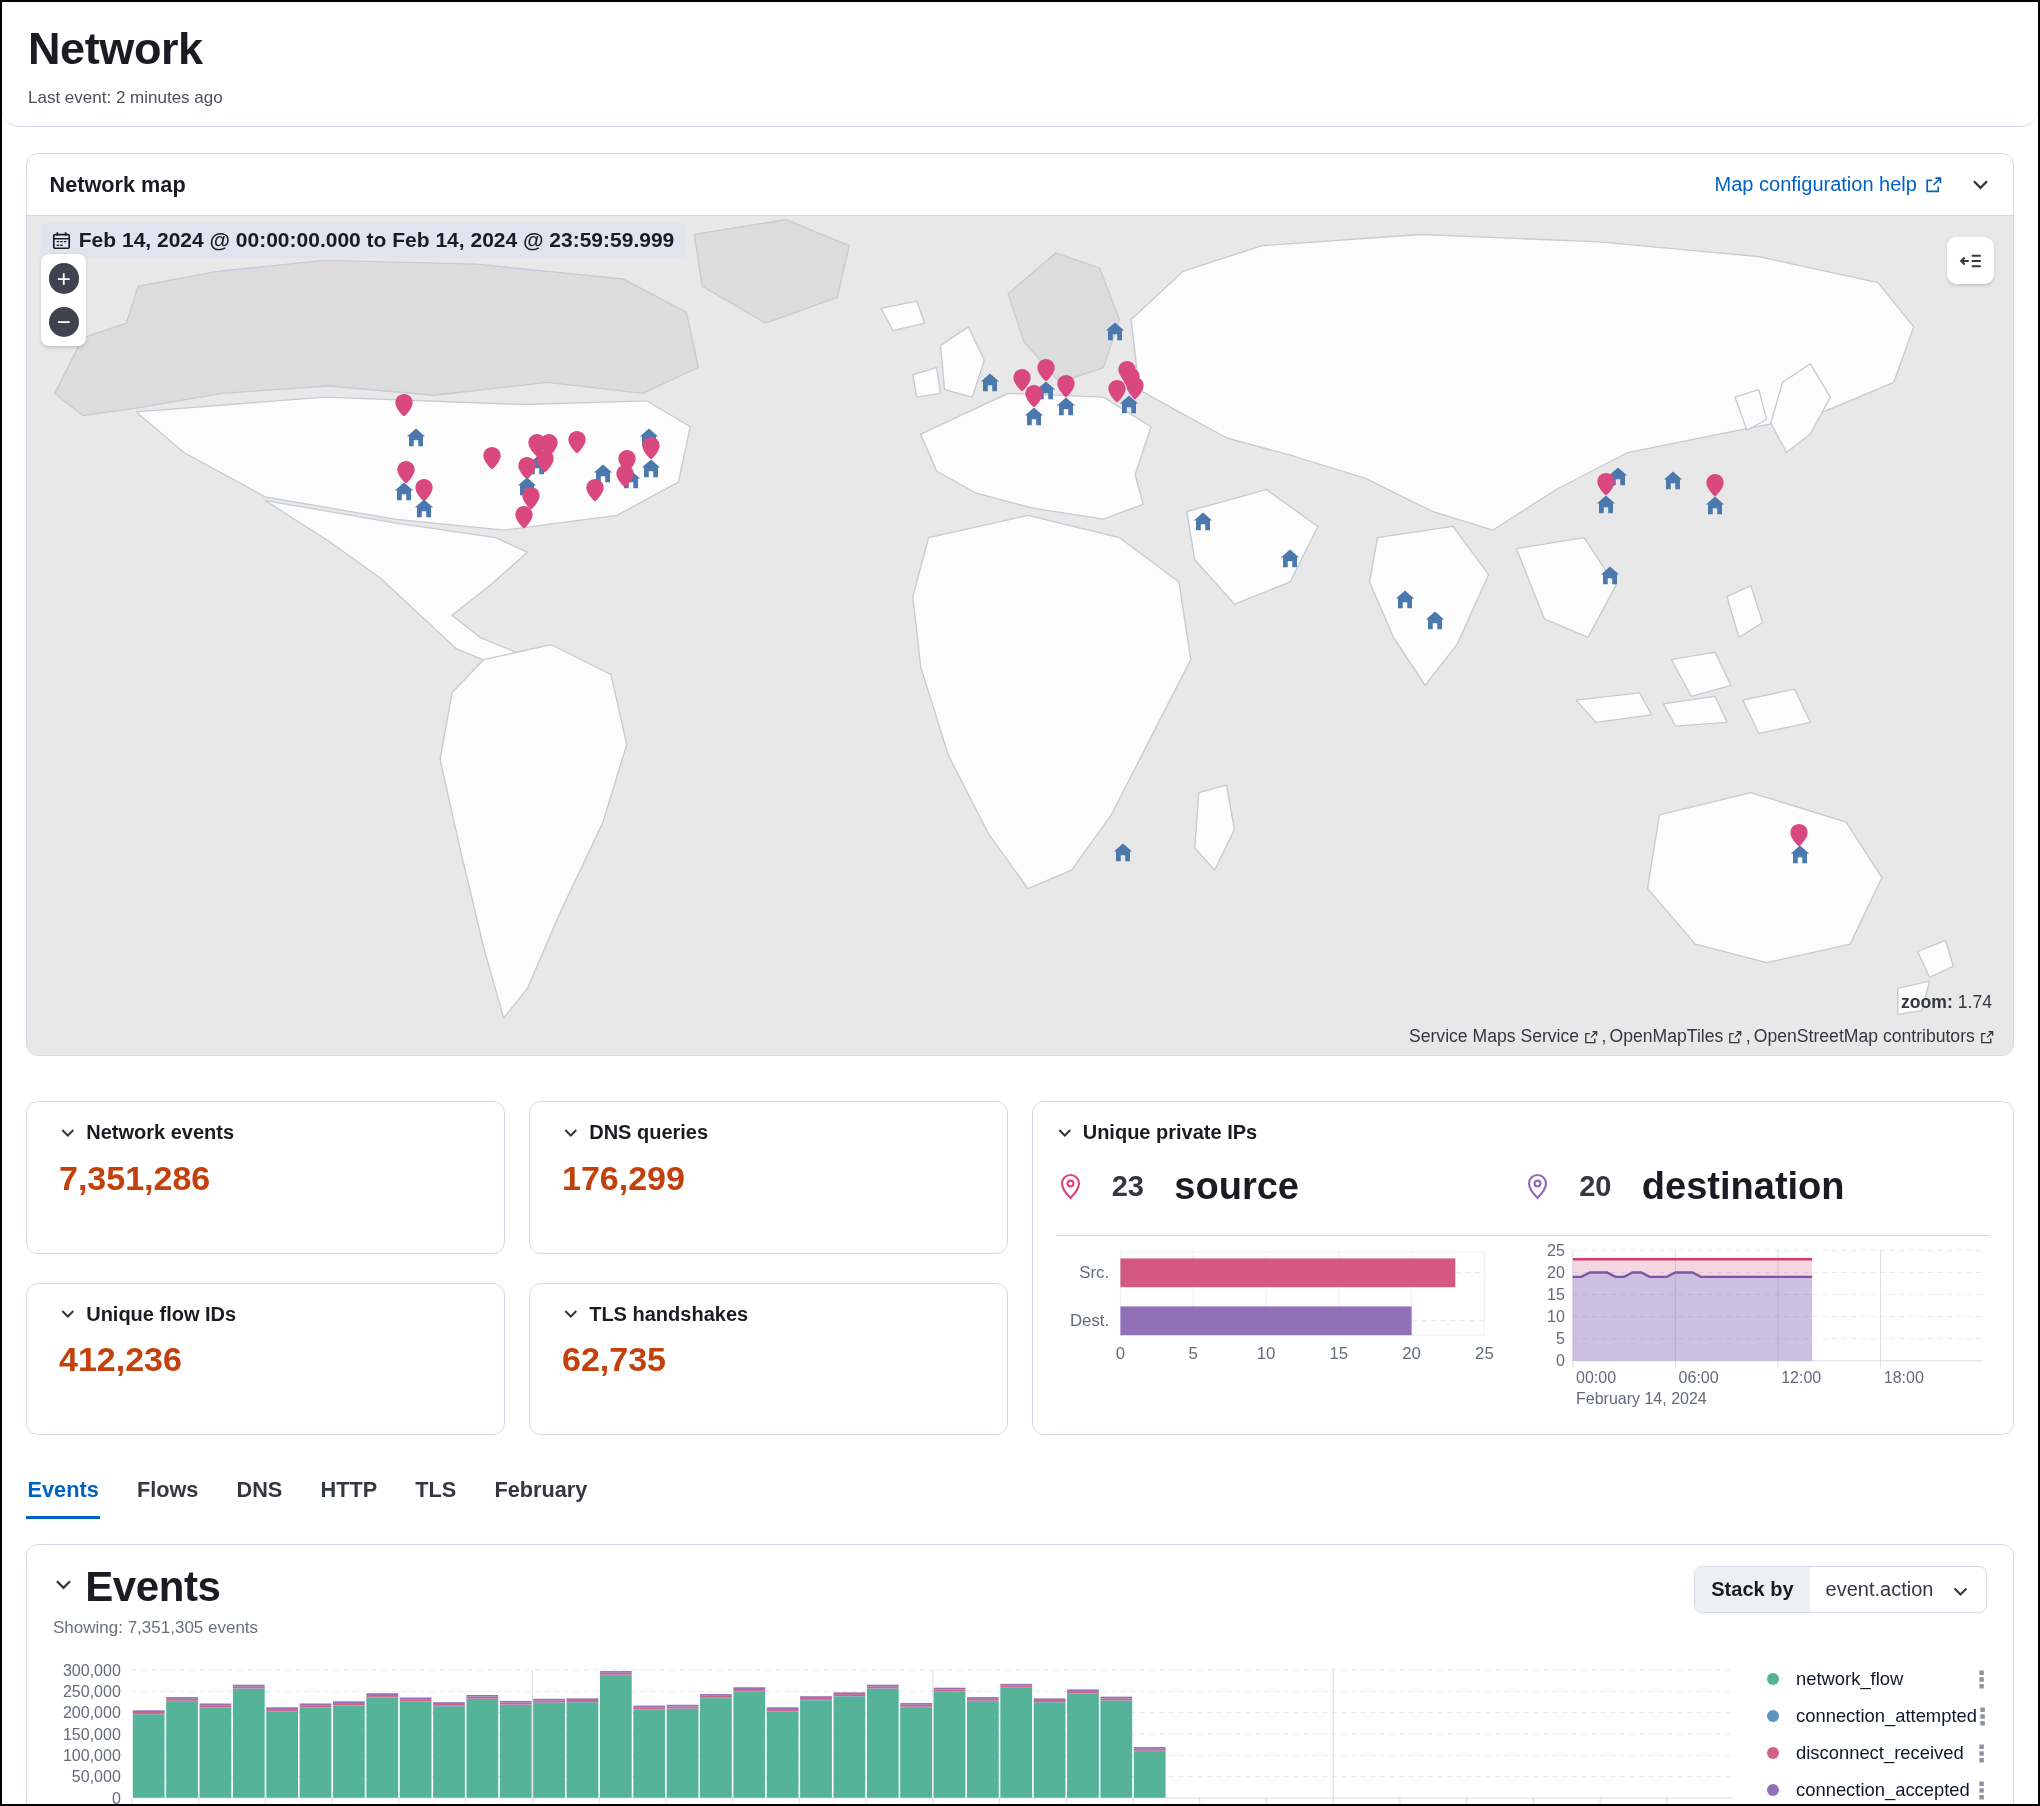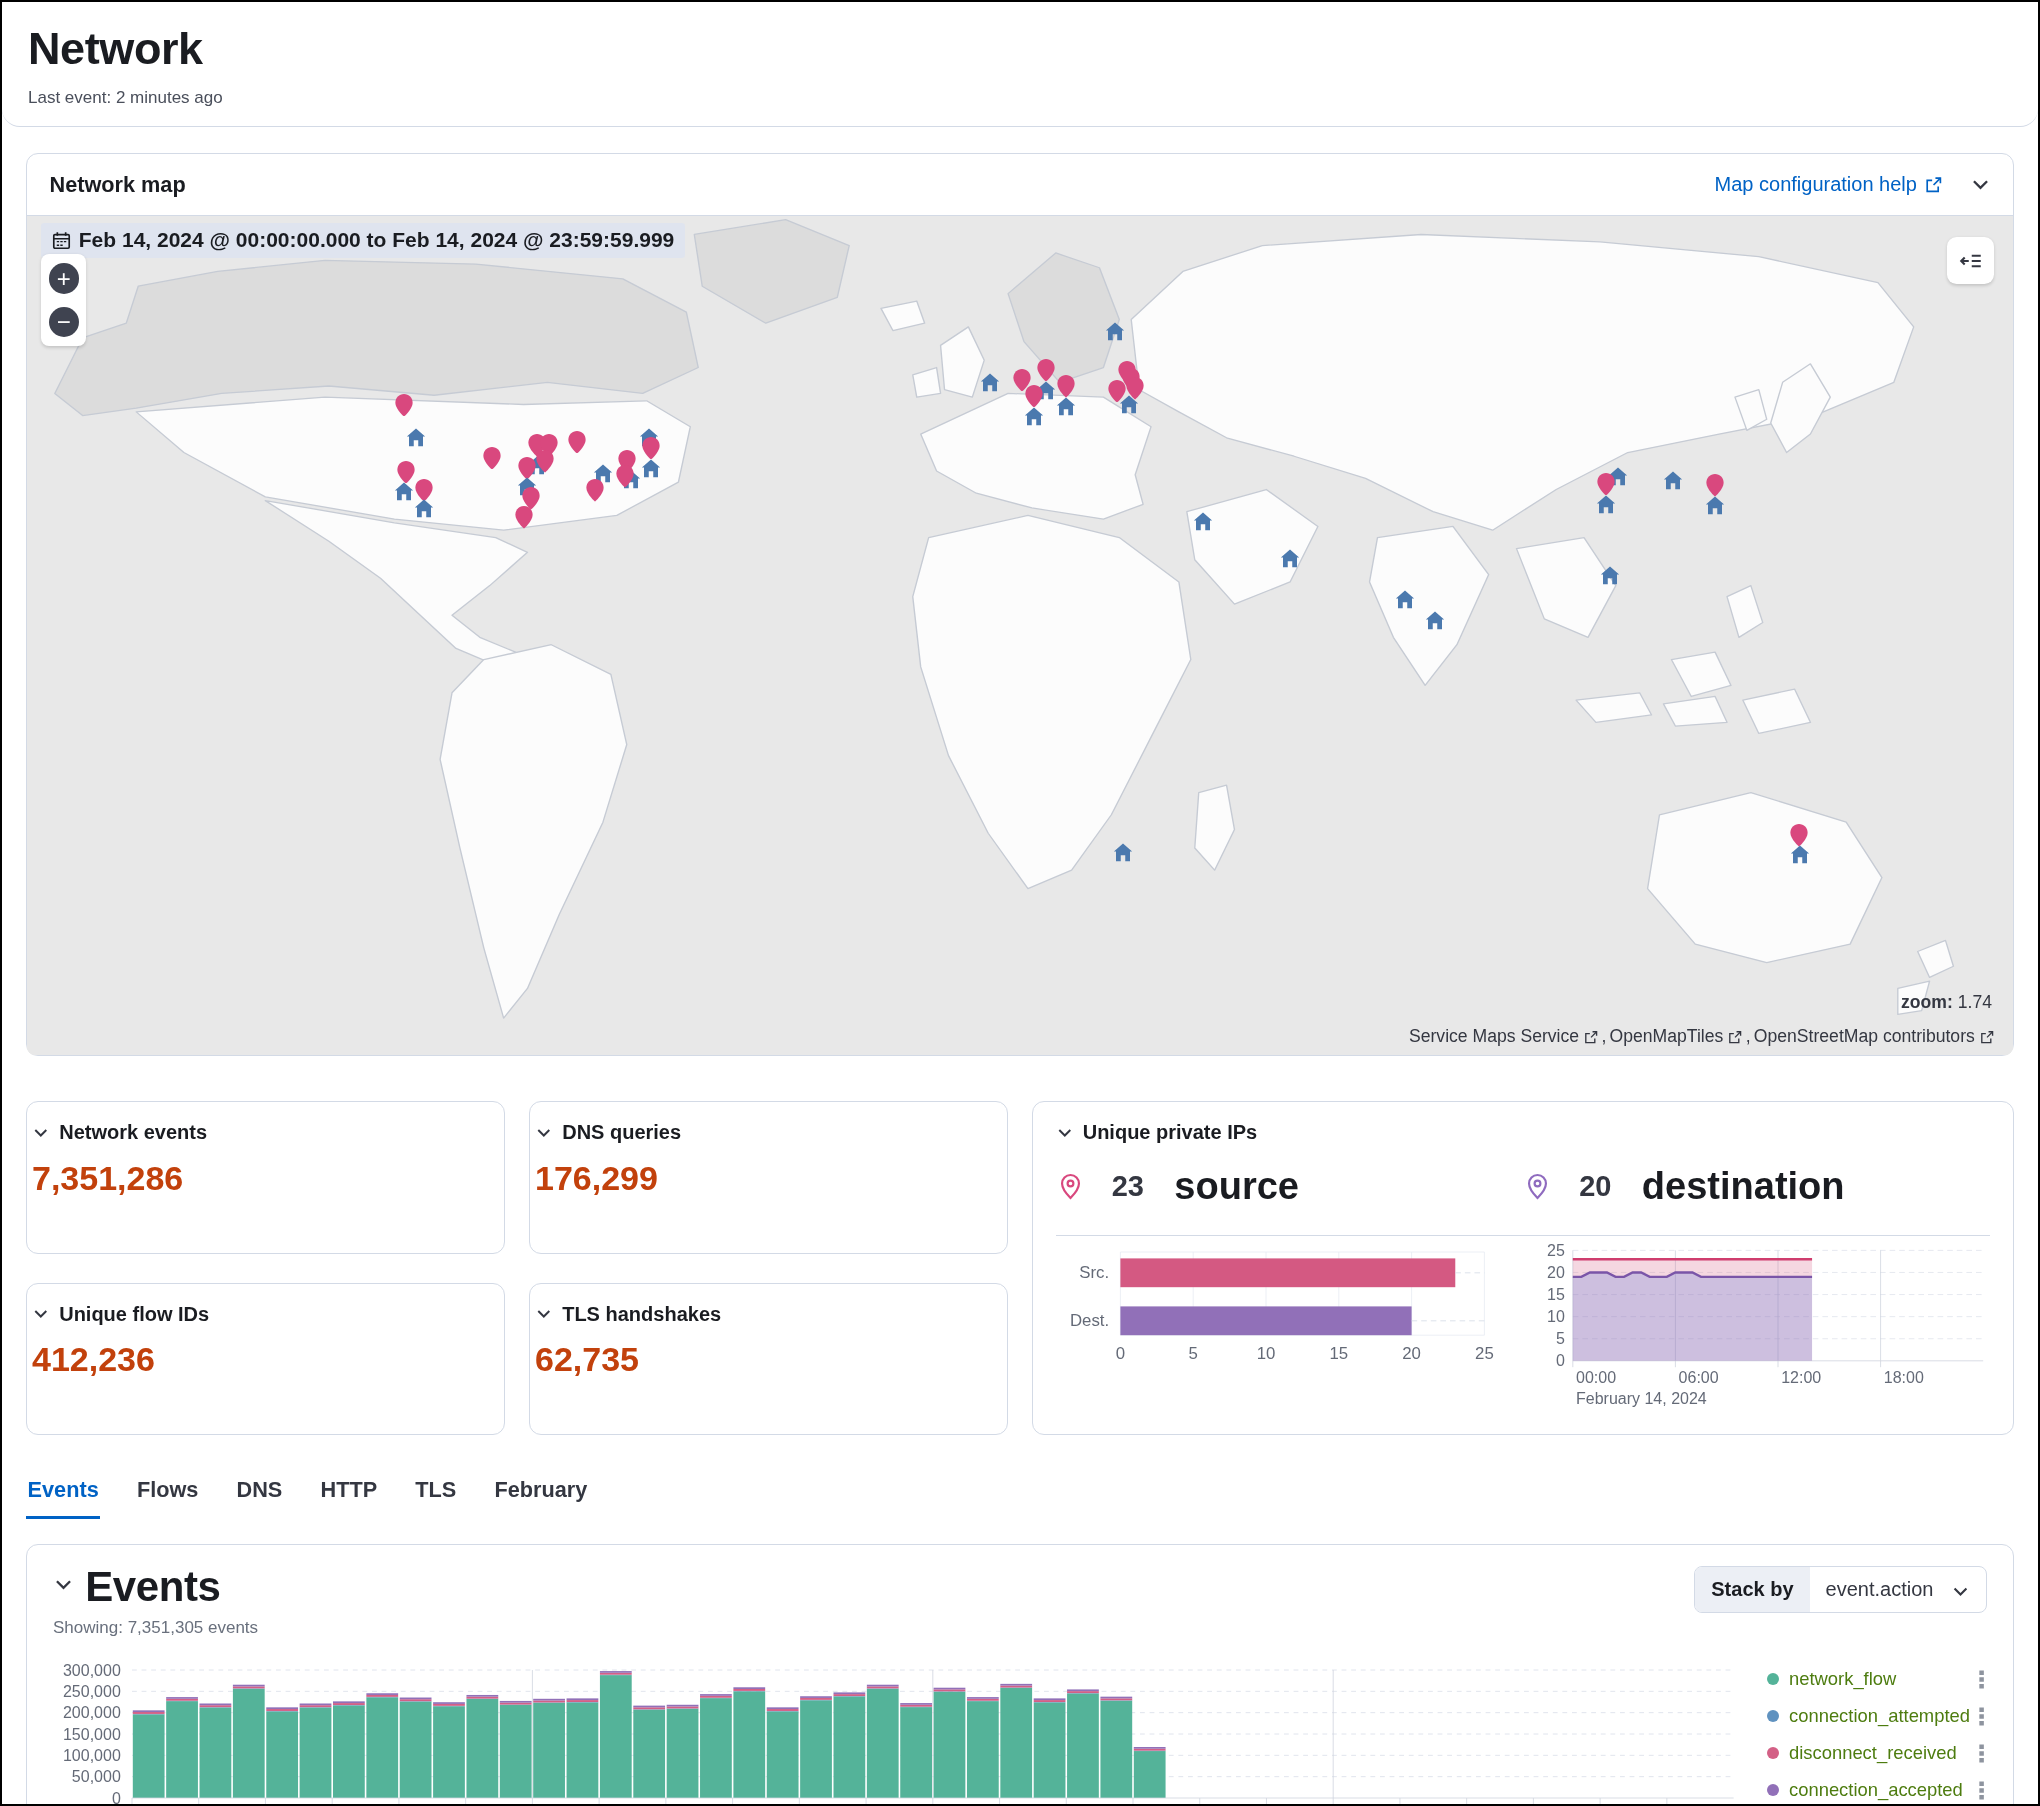--- a/index.html
+++ b/index.html
@@ -31,21 +31,21 @@
   .map-zoom-indicator { position:absolute; right:21px; bottom:42px; font-size:17.6px; color:#343741; z-index:5; }
   .map-zoom-indicator b { font-weight:700; }
   .map-attribution { position:absolute; right:19px; bottom:8px; font-size:17.6px; color:#343741; display:flex; align-items:center; gap:3.2px; z-index:5; }
   .map-attribution .attr-item { display:inline-flex; align-items:center; gap:4.8px; cursor:pointer; }
   .marker { position:absolute; z-index:3; }
   .marker.p { transform:translate(-50%,-90%); }
   .marker.h { transform:translate(-50%,-50%); }
 
   
   .stats-grid { margin:45px 24px 0; display:grid; grid-template-columns:1fr 1fr 2.05fr; grid-template-rows:1fr 1fr; gap:29px 24px; }
-  .stat-card { padding:19px 5px; }
+  .stat-card { padding:19px 32px; }
   .card-header { display:flex; align-items:center; gap:9.6px; }
   .card-title { font-size:20px; font-weight:700; color:#1a1c21; }
   .stat-value { margin-top:14.4px; font-size:34px; font-weight:700; color:#c2410c; }
   .ips-panel { grid-column:3; grid-row:1 / span 2; padding:19px 22.5px; display:flex; flex-direction:column; }
   .ips-stats { display:flex; margin-top:21px; }
   .ips-group { flex:1; display:flex; align-items:center; gap:16px; }
   .ips-count { font-size:29px; font-weight:600; color:#343741; margin-left:11.2px; }
   .ips-word { font-size:38px; font-weight:700; color:#1a1c21; margin-left:14.4px; }
   .ips-divider { border:none; border-top:0.8px solid #d3dae6; margin:27px 0 8px; }
   .ips-charts { display:flex; gap:22.5px; flex:1; }
@@ -63,21 +63,21 @@
   .events-title { font-size:42px; font-weight:700; color:#1a1c21; letter-spacing:-0.4px; line-height:1; }
   .events-showing { margin-top:9.6px; font-size:17px; color:#69707d; }
   .stackby { display:flex; align-items:stretch; border:0.8px solid #d3dae6; border-radius:8px; overflow:hidden; background:#fff; }
   .stackby-label { background:#eceff5; font-size:20px; font-weight:700; color:#1a1c21; padding:10px 16px; display:flex; align-items:center; }
   .stackby-select { display:flex; align-items:flex-end; gap:17.6px; padding:11.2px 16px; font-size:20px; color:#343741; cursor:pointer; }
   .events-body { display:flex; margin-top:24px; }
   .events-chart { flex:1; min-width:0; }
   .events-legend { width:241px; padding:3.2px 0 0 21px; display:flex; flex-direction:column; gap:8px; }
   .legend-item { display:flex; align-items:center; height:29px; }
   .legend-dot { width:12px; height:12px; border-radius:50%; flex:none; }
-  .legend-label { font-size:18.4px; color:#4d7c0f; margin-left:10px; flex:1; cursor:pointer; }
+  .legend-label { font-size:18.4px; color:#0f172a; margin-left:17px; flex:1; cursor:pointer; }
   .legend-menu { flex:none; cursor:pointer; display:flex; }
 </style>
 </head>
 <body>
 
 <div class="page-header">
   <h1>Network</h1>
   <div class="last-event">Last event: 2 minutes ago</div>
 </div>
 

